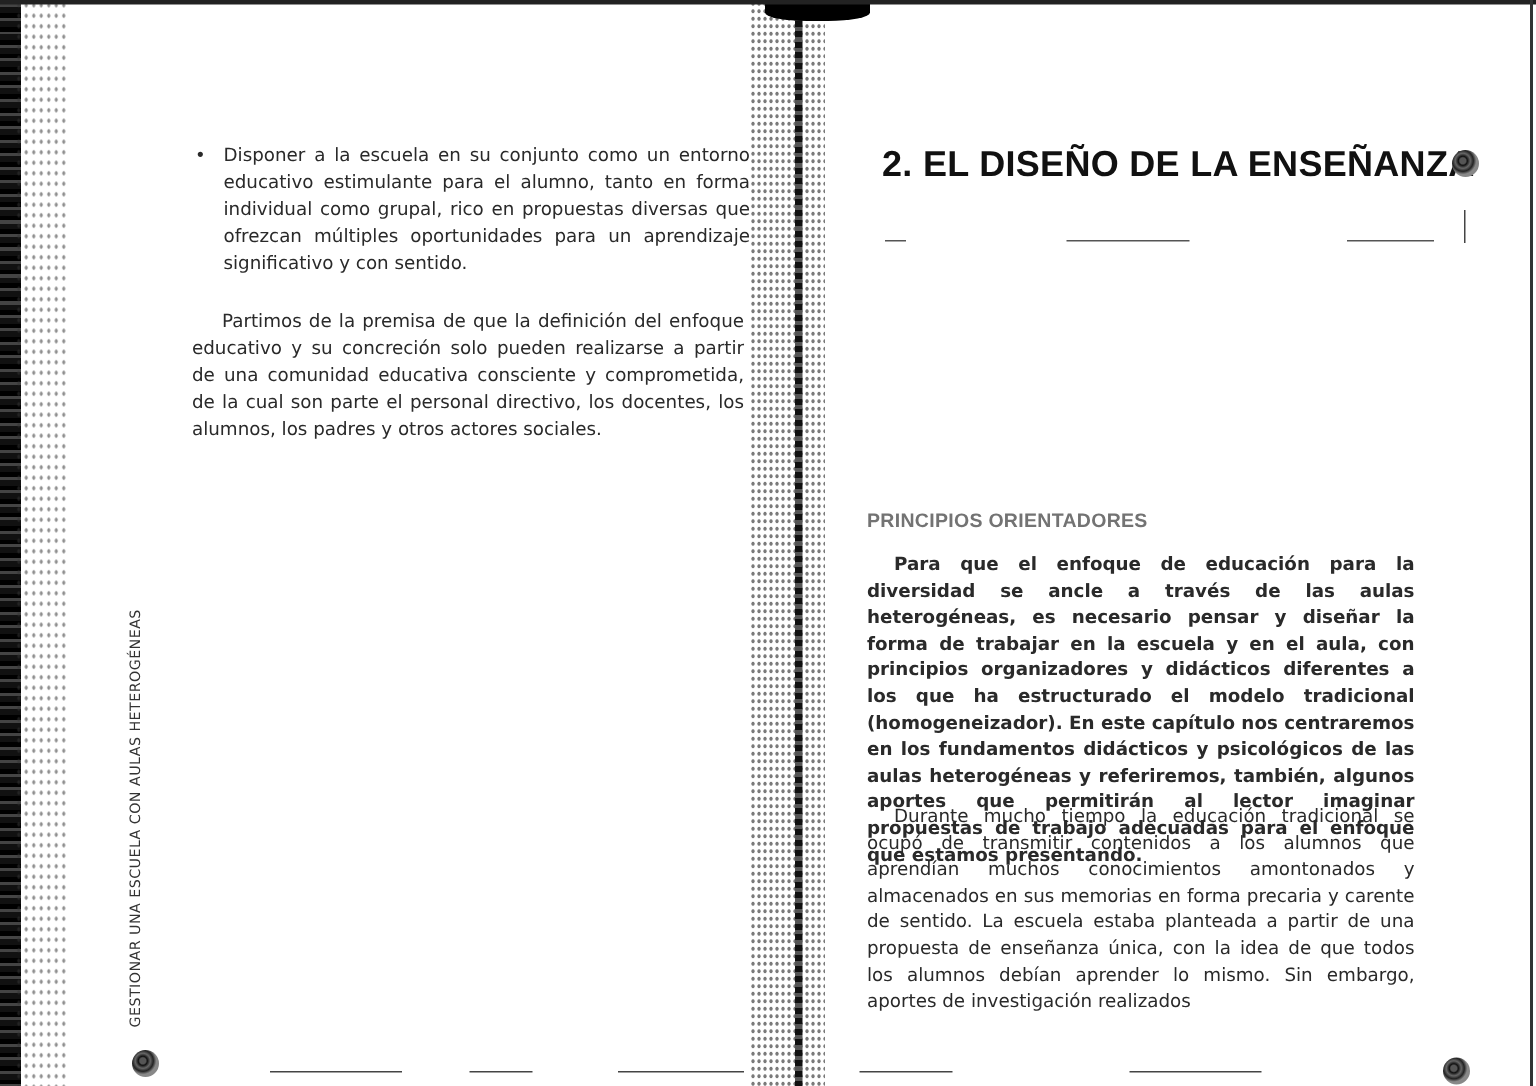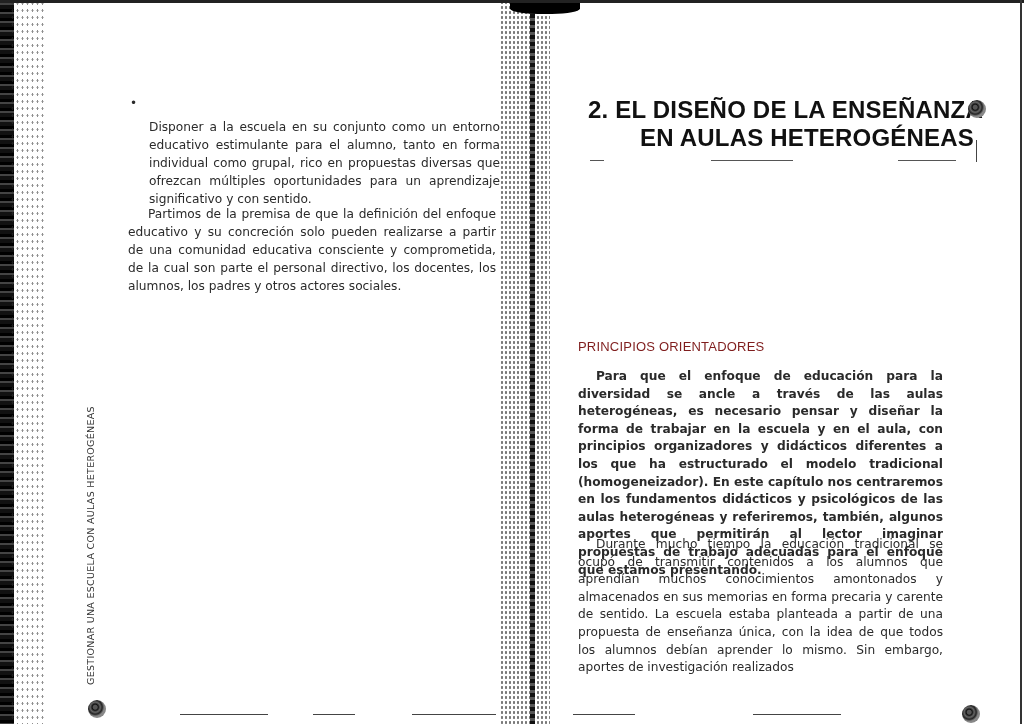--- a/index.html
+++ b/index.html
@@ -43,21 +43,21 @@
   }
 
   
   .bullet-block {
     position: absolute; left: 130px; top: 94px; width: 370px;
     font-size: 12.2px; line-height: 18px; text-align: justify;
   }
   .bullet-block .dot {
     position: absolute; left: 0; top: 0; font-size: 12px;
   }
-  .bullet-block .text { margin-left: 19px; display: block; margin-top: 24px; }
+  .bullet-block .text { margin-left: 19px; display: block; }
   .para-left {
     position: absolute; left: 128px; top: 205px; width: 368px;
     font-size: 12.2px; line-height: 18px; text-align: justify; text-indent: 20px;
   }
   .spine-text {
     position: absolute; left: 85px; top: 685px; transform-origin: left top;
     transform: rotate(-90deg); font-size: 9.5px; letter-spacing: 0.3px;
     white-space: nowrap; color: #333;
   }
   .ornament {
@@ -69,22 +69,22 @@
   
   .chapter-title {
     position: absolute; left: 588px; top: 96px; width: 360px;
     font-family: "Liberation Sans", sans-serif; font-weight: bold;
     font-size: 24px; line-height: 28px; color: #111; letter-spacing: 0.2px;
   }
   .chapter-title .line { display: block; white-space: nowrap; }
   .chapter-title .line2 { padding-left: 52px; }
   .section-heading {
     position: absolute; left: 578px; top: 339px;
-    font-family: "Liberation Sans", sans-serif; font-weight: normal;
-    font-size: 13px; color: #7f1d1d; letter-spacing: 0.2px;
+    font-family: "Liberation Sans", sans-serif; font-weight: bold;
+    font-size: 13px; color: #737373; letter-spacing: 0.2px;
   }
   .para-right {
     position: absolute; left: 578px; width: 365px;
     font-size: 12.2px; line-height: 17.6px; text-align: justify; text-indent: 18px;
   }
   .para-right.p1 { top: 368px; font-weight: bold; }
   .para-right.p2 { top: 536px; }
   .title-rule { position: absolute; height: 1px; background: #555; }
   .vertical-tick { position: absolute; width: 1px; background: #444; }
 </style>
@@ -110,21 +110,20 @@
 
     <div class="footer-rule" style="left:180px; top:714px; width:88px;"></div>
     <div class="footer-rule" style="left:313px; top:714px; width:42px;"></div>
     <div class="footer-rule" style="left:412px; top:714px; width:84px;"></div>
   </div>
 
   <div class="page page-right"></div>
 
   <div class="chapter-title">
     <span class="line">2. EL DISEÑO DE LA ENSEÑANZA</span>
-    <span class="line line2">EN AULAS HETEROGÉNEAS</span>
   </div>
   <div class="ornament" style="left:968px; top:100px;"></div>
   <div class="title-rule" style="left:590px; top:160px; width:14px;"></div>
   <div class="title-rule" style="left:711px; top:160px; width:82px;"></div>
   <div class="title-rule" style="left:898px; top:160px; width:58px;"></div>
   <div class="vertical-tick" style="left:976px; top:140px; height:22px;"></div>
 
   <div class="section-heading">PRINCIPIOS ORIENTADORES</div>
 
   <p class="para-right p1" style="margin:0">Para que el enfoque de educación para la diversidad se ancle a través de las aulas heterogéneas, es necesario pensar y diseñar la forma de trabajar en la escuela y en el aula, con principios organizadores y didácticos diferentes a los que ha estructurado el modelo tradicional (homogeneizador). En este capítulo nos centraremos en los fundamentos didácticos y psicológicos de las aulas heterogéneas y referiremos, también, algunos aportes que permitirán al lector imaginar propuestas de trabajo adecuadas para el enfoque que estamos presentando.</p>

